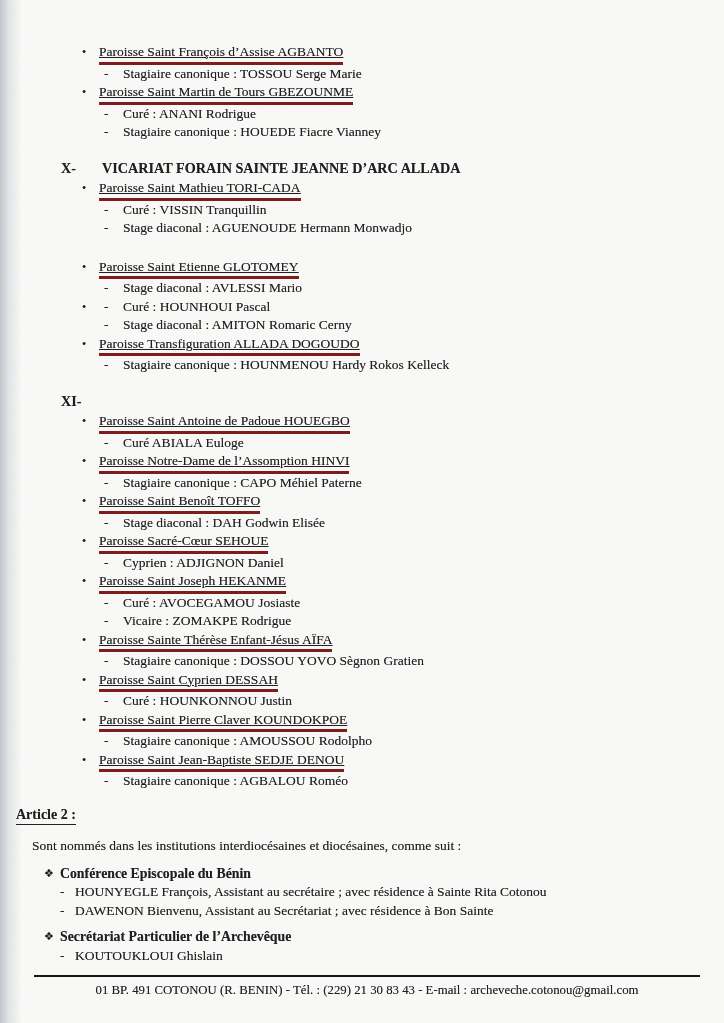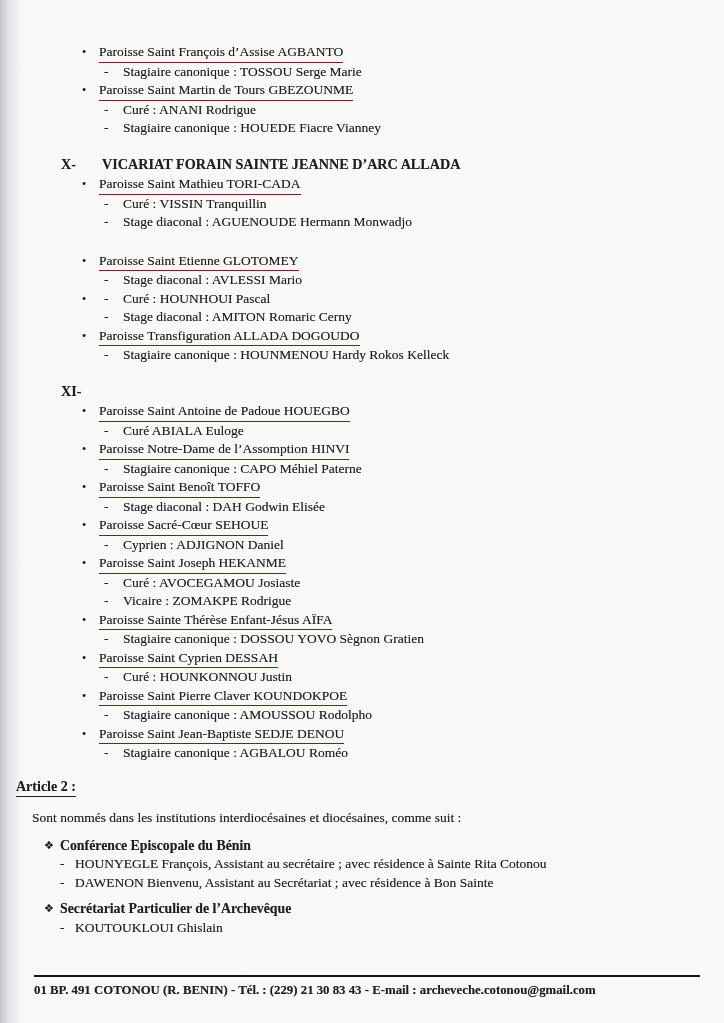--- a/index.html
+++ b/index.html
@@ -24,22 +24,23 @@
   .content{position:absolute;inset:0;padding-top:43px;}
   ul{list-style:none;margin:0;padding:0;}
   
   .parish-list{padding-left:82px;}
   .parish{display:flex;align-items:flex-start;}
   .parish.gap-before{margin-top:20px;}
   .p-bullet{width:17px;flex:0 0 17px;font-size:12px;line-height:18.5px;}
   .parish-body{flex:1;}
   .parish-name{
     display:inline-block;
-    border-bottom:1px solid #7f1d1d;
+    border-bottom:3px solid #7f1d1d;
     padding-bottom:0px;
+    text-decoration:underline;
   }
   .member-list{padding-left:5px;}
   .member{display:flex;align-items:flex-start;}
   .m-dash{width:19px;flex:0 0 19px;}
   
   .section{margin-top:17px;}
   .section-head{display:flex;padding-left:61px;font-weight:bold;font-size:14.2px;margin-bottom:2px;}
   .numeral{width:41px;flex:0 0 41px;}
   
   .article2{margin-top:15px;padding-left:16px;padding-right:28px;}
@@ -51,21 +52,22 @@
   .institutions{margin-top:9px;padding-left:28px;}
   .institution{margin-top:8px;}
   .inst-head{display:flex;font-weight:bold;font-size:13.8px;}
   .inst-bullet{width:16px;flex:0 0 16px;font-size:11px;font-family:"DejaVu Sans",sans-serif;}
   .inst-members{padding-left:16px;}
   .inst-members .m-dash{width:15px;flex:0 0 15px;}
   
   .footer{
     position:absolute;left:34px;right:24px;bottom:24px;
     border-top:2px solid #16161a;
-    font-weight:bold;font-size:12.8px;
+    text-align:center;
+    font-weight:normal;font-size:12.8px;
     padding-top:4px;
   }
 </style>
 </head>
 <body>
 
 <div class="page">
   <svg class="noise" width="724" height="1023" aria-hidden="true">
     <filter id="grain">
       <feTurbulence type="fractalNoise" baseFrequency="0.75" numOctaves="2" seed="11"></feTurbulence>

